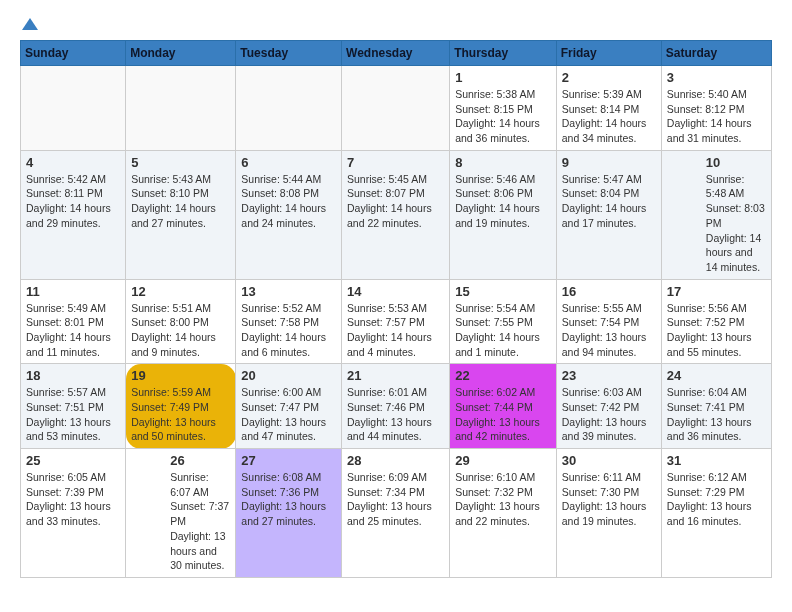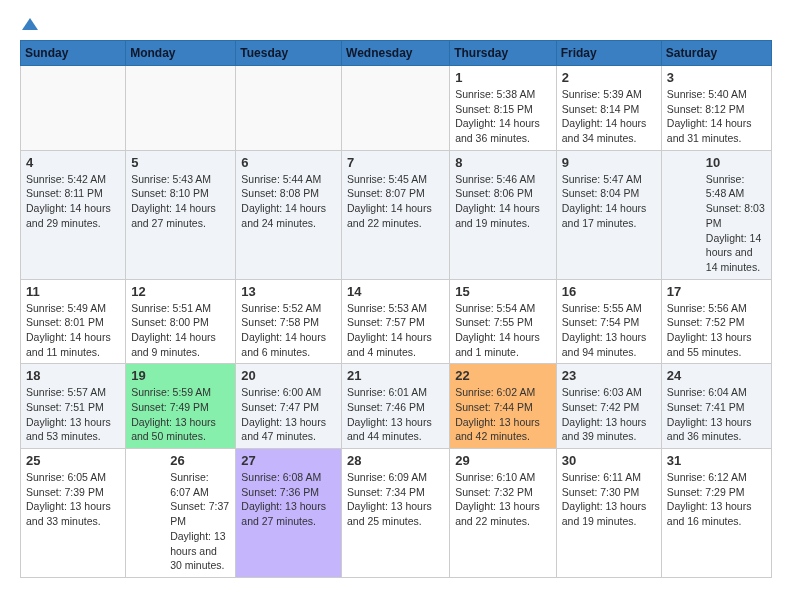--- a/index.html
+++ b/index.html
@@ -225,39 +225,39 @@
           <div class="day-info">Daylight: 13 hours and 55 minutes.</div>
         </td>
       </tr>
       <tr>
         <td style="background-color: rgb(240, 244, 248);">
           <span class="day-num">18</span>
           <div class="day-info">Sunrise: 5:57 AM</div>
           <div class="day-info">Sunset: 7:51 PM</div>
           <div class="day-info">Daylight: 13 hours and 53 minutes.</div>
         </td>
-        <td style="background-color: #86efac;">
+        <td style="background-color: #eab308; border-radius: 15px;">
           <span class="day-num">19</span>
           <div class="day-info">Sunrise: 5:59 AM</div>
           <div class="day-info">Sunset: 7:49 PM</div>
           <div class="day-info">Daylight: 13 hours and 50 minutes.</div>
         </td>
         <td style="background-color: rgb(240, 244, 248);">
           <span class="day-num">20</span>
           <div class="day-info">Sunrise: 6:00 AM</div>
           <div class="day-info">Sunset: 7:47 PM</div>
           <div class="day-info">Daylight: 13 hours and 47 minutes.</div>
         </td>
         <td style="background-color: rgb(240, 244, 248);">
           <span class="day-num">21</span>
           <div class="day-info">Sunrise: 6:01 AM</div>
           <div class="day-info">Sunset: 7:46 PM</div>
           <div class="day-info">Daylight: 13 hours and 44 minutes.</div>
         </td>
-        <td style="background-color: #fdba74;">
+        <td style="background-color: #d946ef;">
           <span class="day-num">22</span>
           <div class="day-info">Sunrise: 6:02 AM</div>
           <div class="day-info">Sunset: 7:44 PM</div>
           <div class="day-info">Daylight: 13 hours and 42 minutes.</div>
         </td>
         <td style="background-color: rgb(240, 244, 248);">
           <span class="day-num">23</span>
           <div class="day-info">Sunrise: 6:03 AM</div>
           <div class="day-info">Sunset: 7:42 PM</div>
           <div class="day-info">Daylight: 13 hours and 39 minutes.</div>

